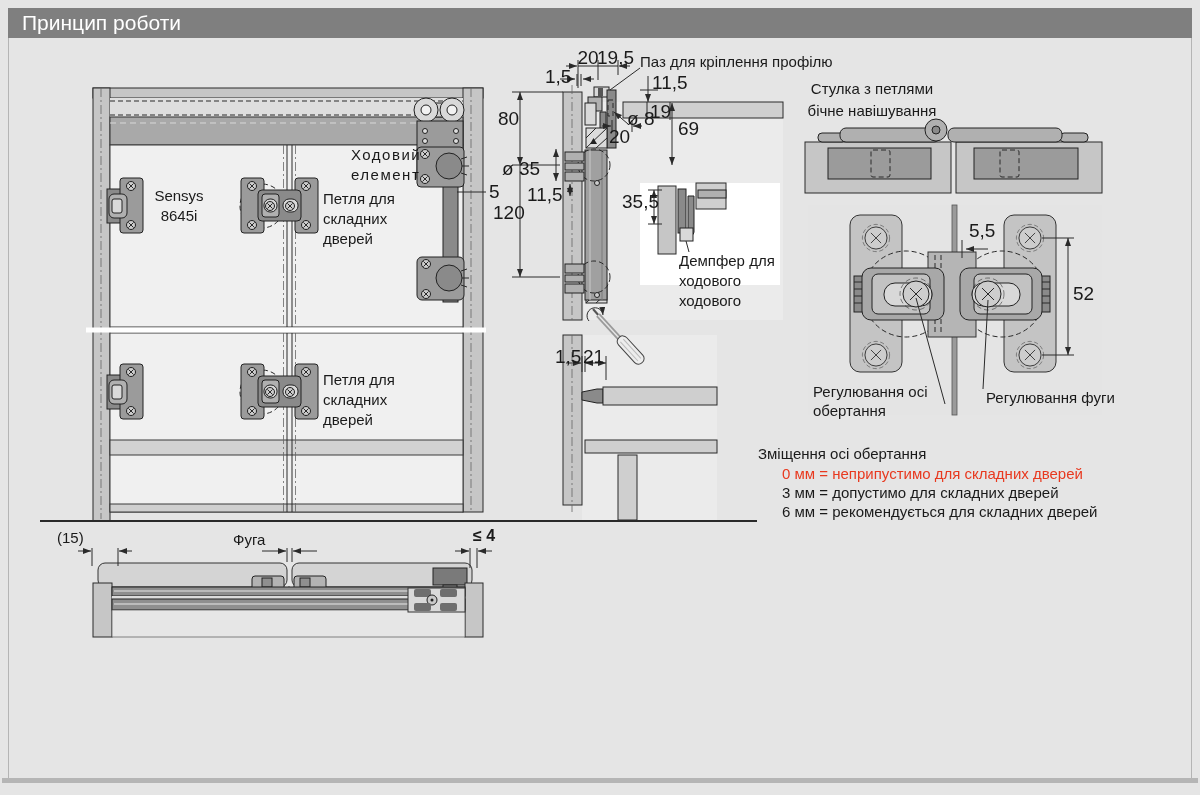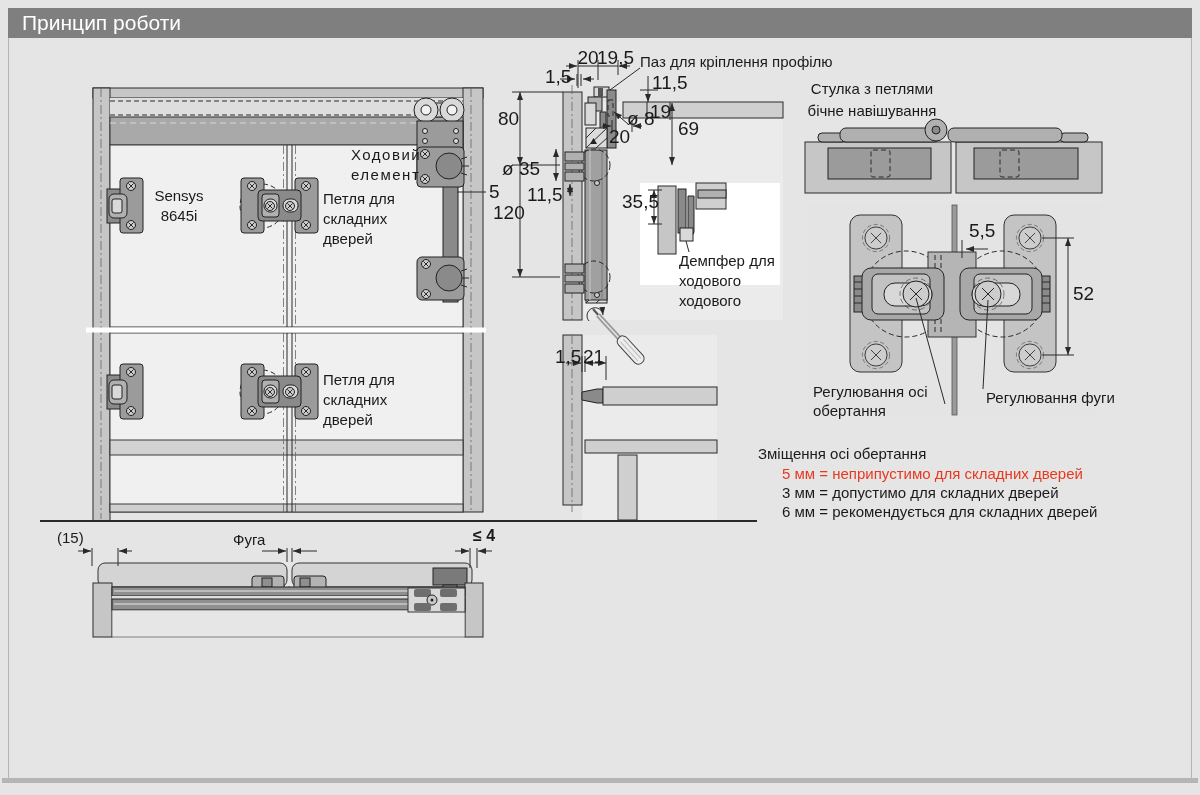--- a/index.html
+++ b/index.html
@@ -429,20 +429,20 @@
   </div>
   <div class="dim" style="left:969px;top:223px;">5,5</div>
   <div class="dim" style="left:1073px;top:286px;">52</div>
   <div class="lbl" style="left:813px;top:382px;line-height:19px;">
     <div>Регулювання осі</div>
     <div>обертання</div>
   </div>
   <div class="lbl" style="left:986px;top:388px;">Регулювання фуги</div>
 
   <div class="lbl" style="left:747px;top:444px;margin-left:11px;">Зміщення осі обертання</div>
-  <div class="lbl red" style="left:782px;top:464px;">5 мм = неприпустимо для складних дверей</div>
+  <div class="lbl red" style="left:782px;top:464px;">0 мм = неприпустимо для складних дверей</div>
   <div class="lbl" style="left:782px;top:483px;">3 мм = допустимо для складних дверей</div>
   <div class="lbl" style="left:782px;top:502px;">6 мм = рекомендується для складних дверей</div>
 
   <div class="lbl" style="left:57px;top:528px;">(15)</div>
   <div class="lbl" style="left:233px;top:530px;">Фуга</div>
   <div class="lbl b" style="left:473px;top:526px;font-size:16px;">≤ 4</div>
 </div>
 
 </body></html>

